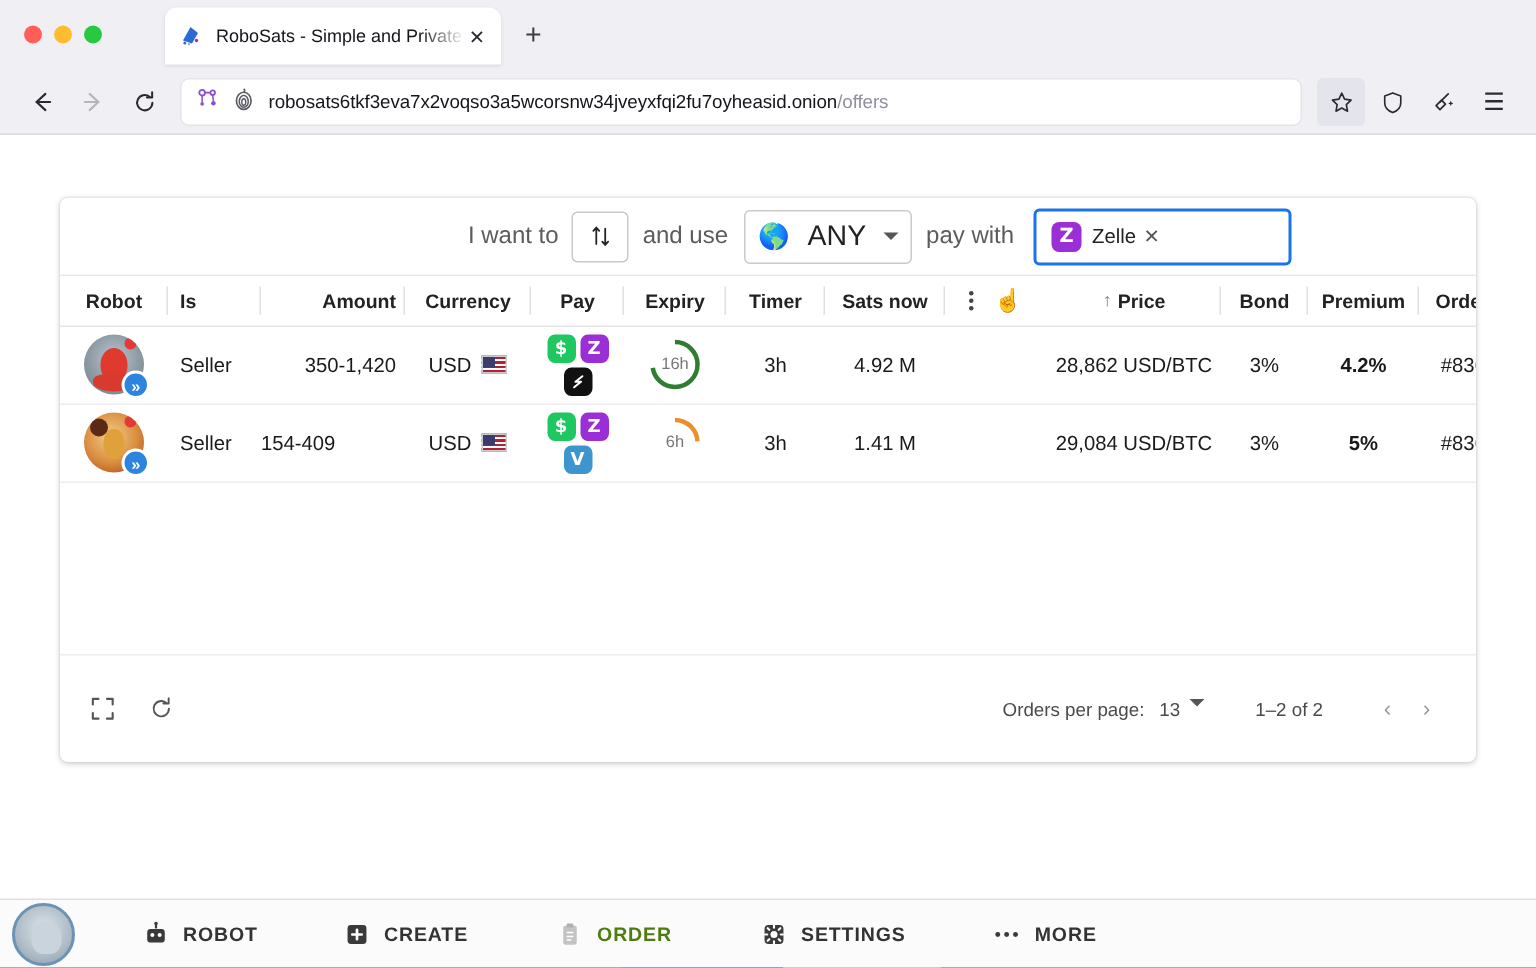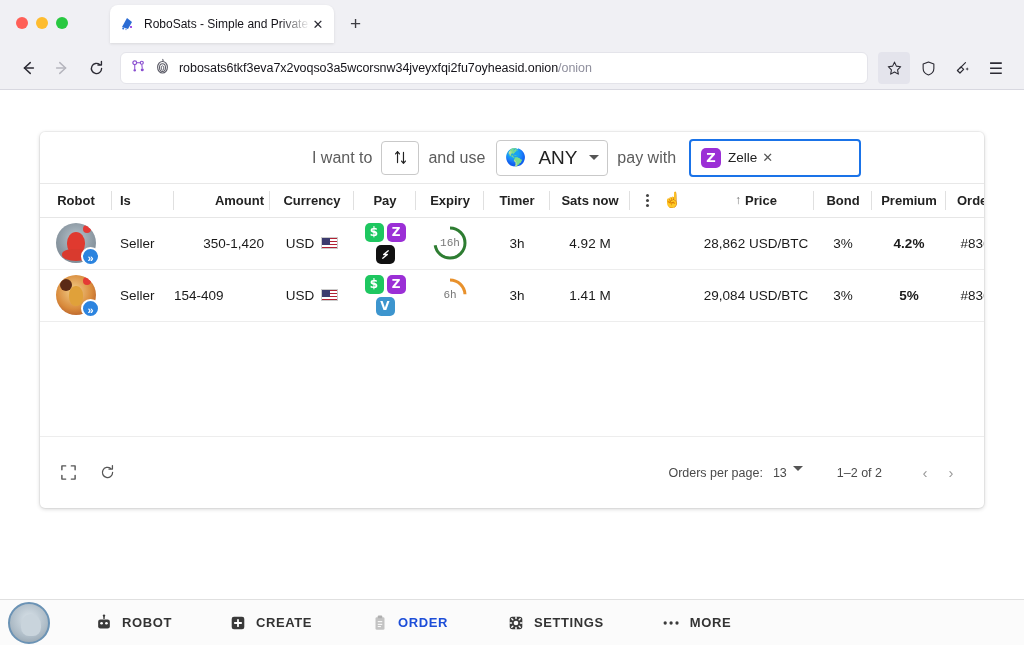--- a/index.html
+++ b/index.html
@@ -270,21 +270,21 @@
   }
   .pay-cell .pay-icon { width:19px; height:19px; font-size:12px; border-radius:5px;}
 
   .expiry-cell {
     position: relative; width: 40px; height: 40px; margin: 0 auto;
   }
   .expiry-cell svg { position:absolute; left:0; top:0; }
   .expiry-text {
     position: absolute; left:0; top:0; width:40px; height:40px;
     display:flex; align-items:center; justify-content:center;
-    font-size:11px; color:#777;font-family:Liberation Mono, monospace;
+    font-size:11px; color:#777;
   }
 
   .premium { color: #1565c0; font-weight: bold; }
   .orderid { color: #9e9e9e; font-size: 12.5px; }
 
   .dots-v {
     display:flex; flex-direction:column; gap:2px; align-items:center;
   }
   .dots-v i { width:3px; height:3px; background:#444; border-radius:50%; display:block;}
 
@@ -350,21 +350,21 @@
     background:#c9d4dc; border-radius:50% 50% 40% 40%;
   }
   .navitems { display:flex; align-items:center; flex:1; height:100%; }
   .navitem {
     display:flex; align-items:center; gap:8px;
     height:100%; position:relative;
     font-size:13px; font-weight:bold; letter-spacing:.6px;
     color:#333; cursor:pointer;
   }
   .navitem.active { color:#2a7fe0; }
-  .navitem.dim { color:#1d4ed8; }
+  .navitem.dim { color:#4d7c0f; }
   .navitem .topbar {
     position:absolute; top:-1px; left:-28px; right:-28px;
     height:3px; background:#2a7fe0;
   }
   .ni-icon { width:20px; height:20px; display:flex; align-items:center; justify-content:center;}
 </style>
 </head>
 <body>
 
 <div class="screen">
@@ -425,21 +425,21 @@
           </svg>
         </span>
         <span>
           <svg width="15" height="16" viewBox="0 0 16 17">
             <path d="M8 1.2 C8.9 2.4 8.9 3 8 3.6" stroke="#5b5b66" stroke-width="1.1" fill="none"></path>
             <ellipse cx="8" cy="9.8" rx="5.2" ry="6.1" fill="none" stroke="#5b5b66" stroke-width="1.2"></ellipse>
             <ellipse cx="8" cy="10.2" rx="3.2" ry="4.2" fill="none" stroke="#5b5b66" stroke-width="1.1"></ellipse>
             <ellipse cx="8" cy="10.6" rx="1.4" ry="2.3" fill="none" stroke="#5b5b66" stroke-width="1"></ellipse>
           </svg>
         </span>
-        <span class="url-text"><span>robosats6tkf3eva7x2voqso3a5wcorsnw34jveyxfqi2fu7oyheasid.onion</span><span class="path">/onion</span></span>
+        <span class="url-text"><span>robosats6tkf3eva7x2voqso3a5wcorsnw34jveyxfqi2fu7oyheasid.onion</span><span class="path">/offers</span></span>
       </div>
 
       <div class="nav-right">
         <div class="navbtn active">
           <svg width="17" height="17" viewBox="0 0 20 20">
               <path d="M10 2.5 L12.2 7.2 L17.3 7.9 L13.6 11.5 L14.5 16.6 L10 14.1 L5.5 16.6 L6.4 11.5 L2.7 7.9 L7.8 7.2 Z" fill="none" stroke="#2b2a33" stroke-width="1.3" stroke-linejoin="round"></path>
             </svg>
         </div>
         <div class="navbtn">
           <svg width="17" height="17" viewBox="0 0 20 20">

